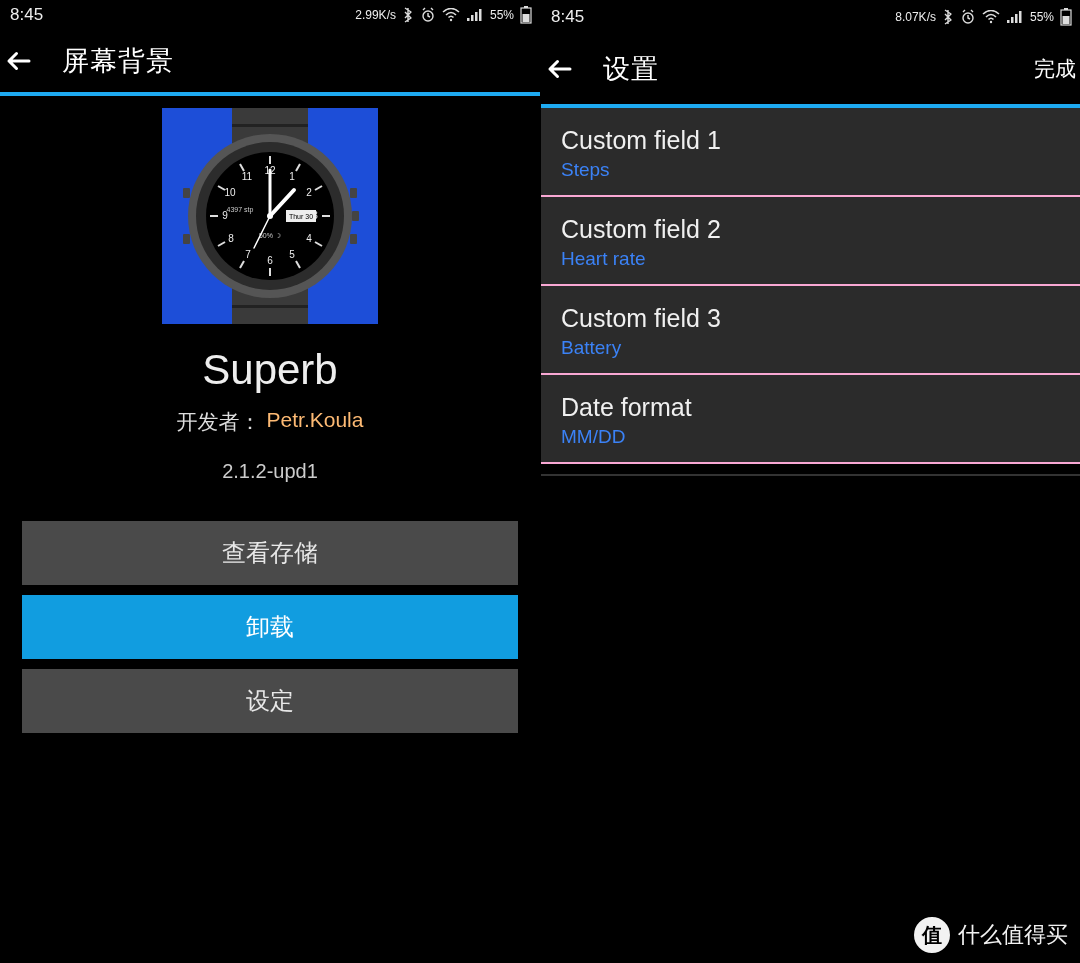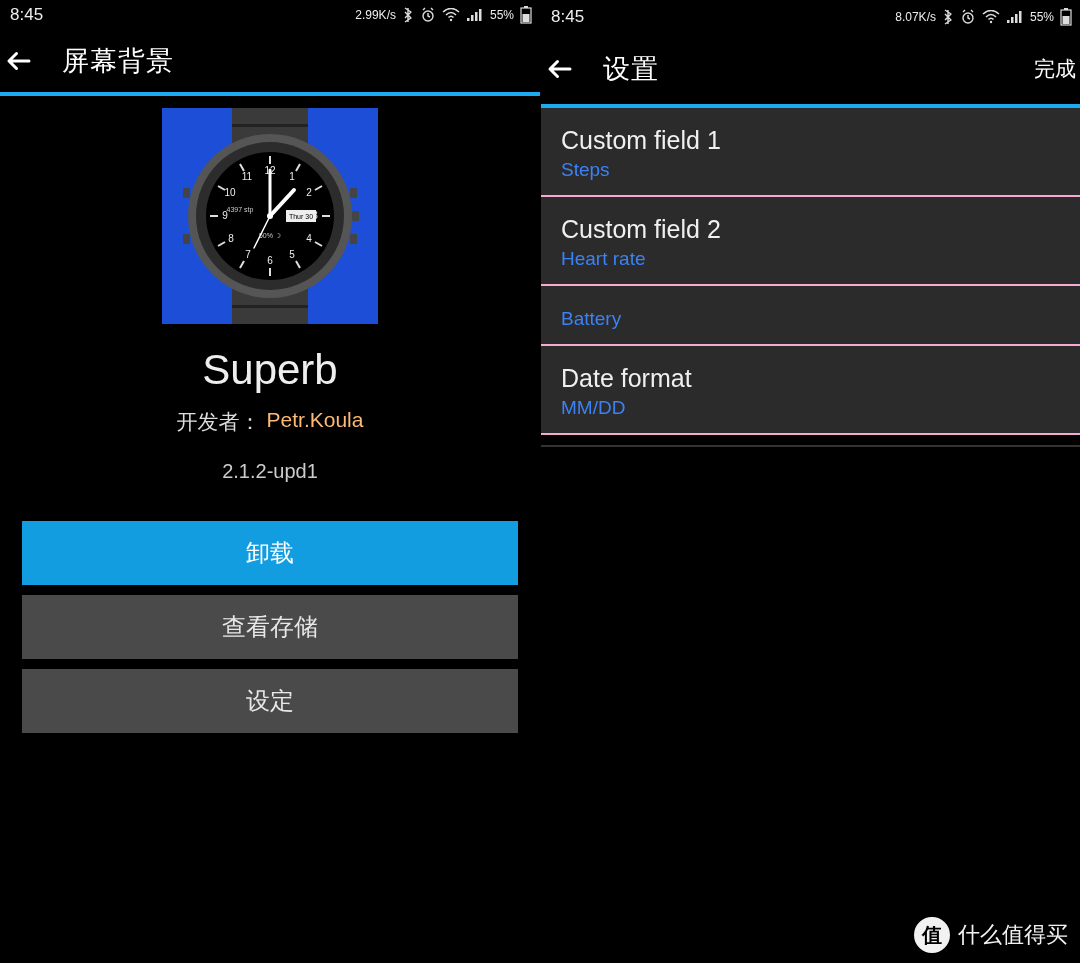--- a/index.html
+++ b/index.html
@@ -305,22 +305,22 @@
       </div>
 
       <div class="app-title">Superb</div>
       <div class="dev-row">
         <span>开发者：</span>
         <span class="name">Petr.Koula</span>
       </div>
       <div class="version">2.1.2-upd1</div>
 
       <div class="btn-stack">
+        <div class="btn secondary">查看存储</div>
         <div class="btn primary">卸载</div>
-        <div class="btn secondary">查看存储</div>
         <div class="btn secondary">设定</div>
       </div>
     </div>
   </div>
 
   <div class="pane">
     <div class="statusbar">
       <span class="left">8:45</span>
       <span class="right">
         <span>8.07K/s</span>
@@ -378,20 +378,21 @@
     <div class="settings-list">
       <div class="setting-item">
         <div class="primary-text">Custom field 1</div>
         <div class="secondary-text">Steps</div>
       </div>
       <div class="setting-item">
         <div class="primary-text">Custom field 2</div>
         <div class="secondary-text">Heart rate</div>
       </div>
       <div class="setting-item">
+        <div class="primary-text">Custom field 3</div>
         <div class="secondary-text">Battery</div>
       </div>
       <div class="setting-item">
         <div class="primary-text">Date format</div>
         <div class="secondary-text">MM/DD</div>
       </div>
       <div class="thin-divider"></div>
     </div>
   </div>
 </div>

